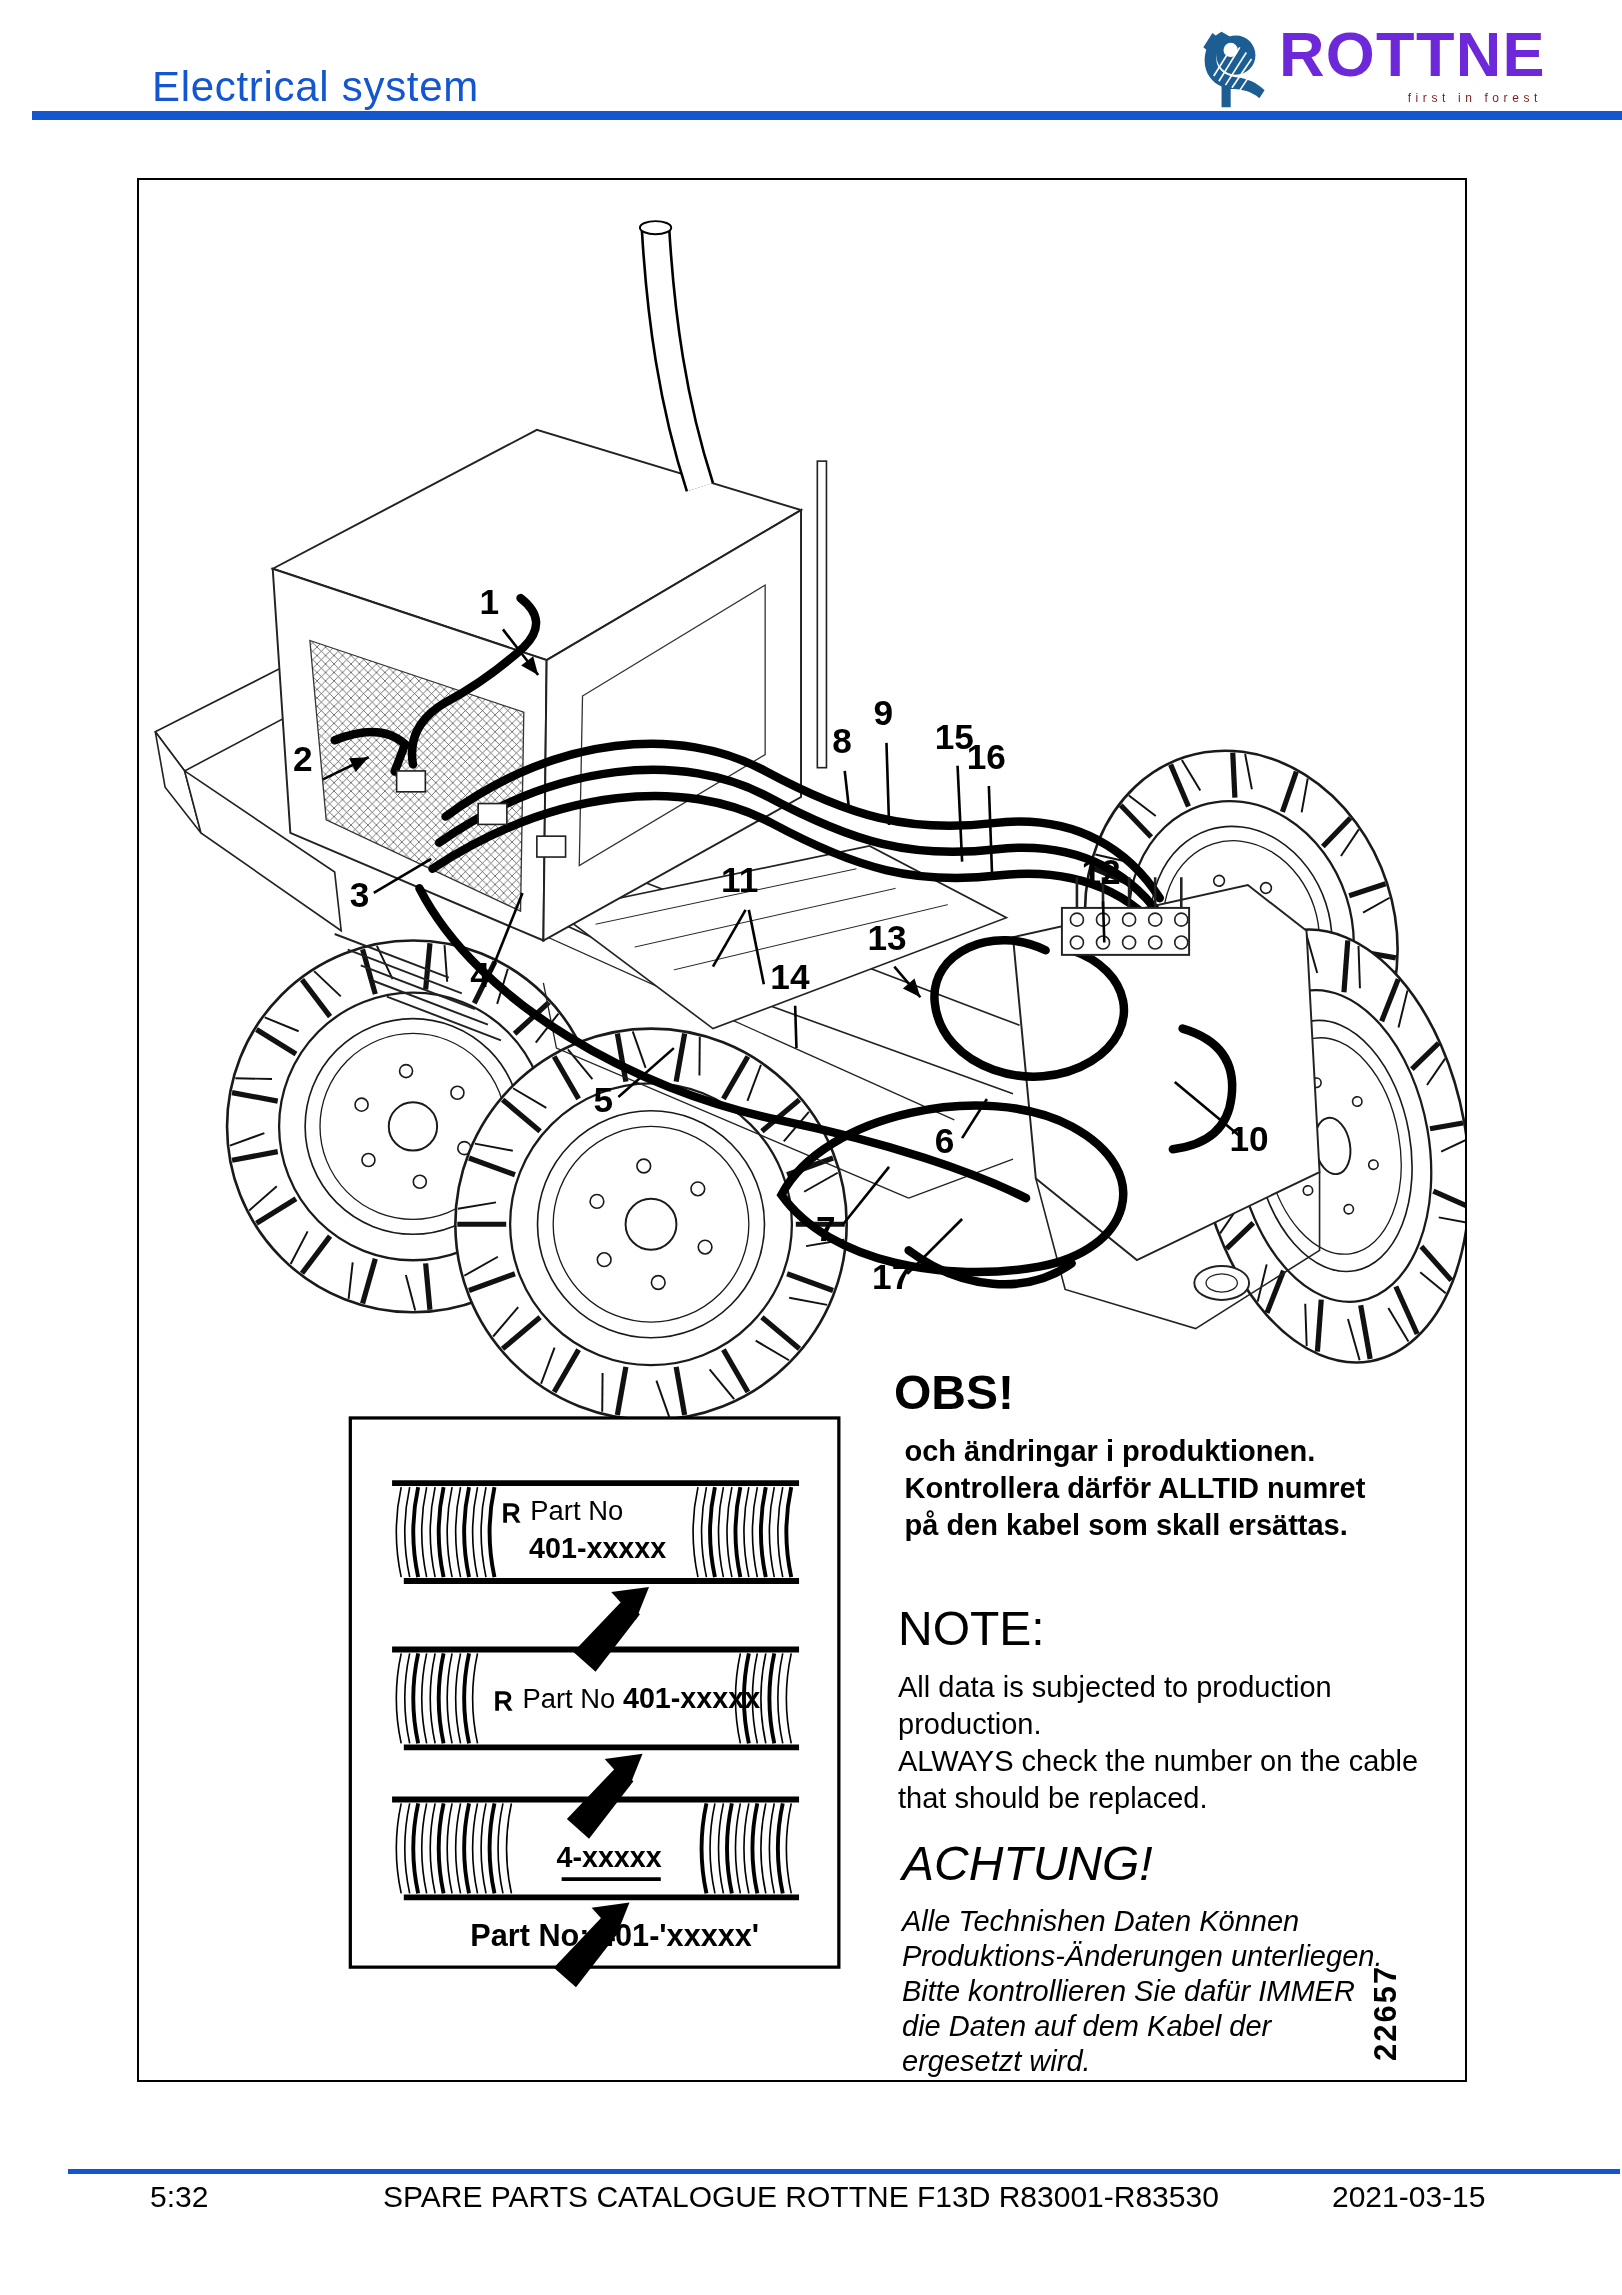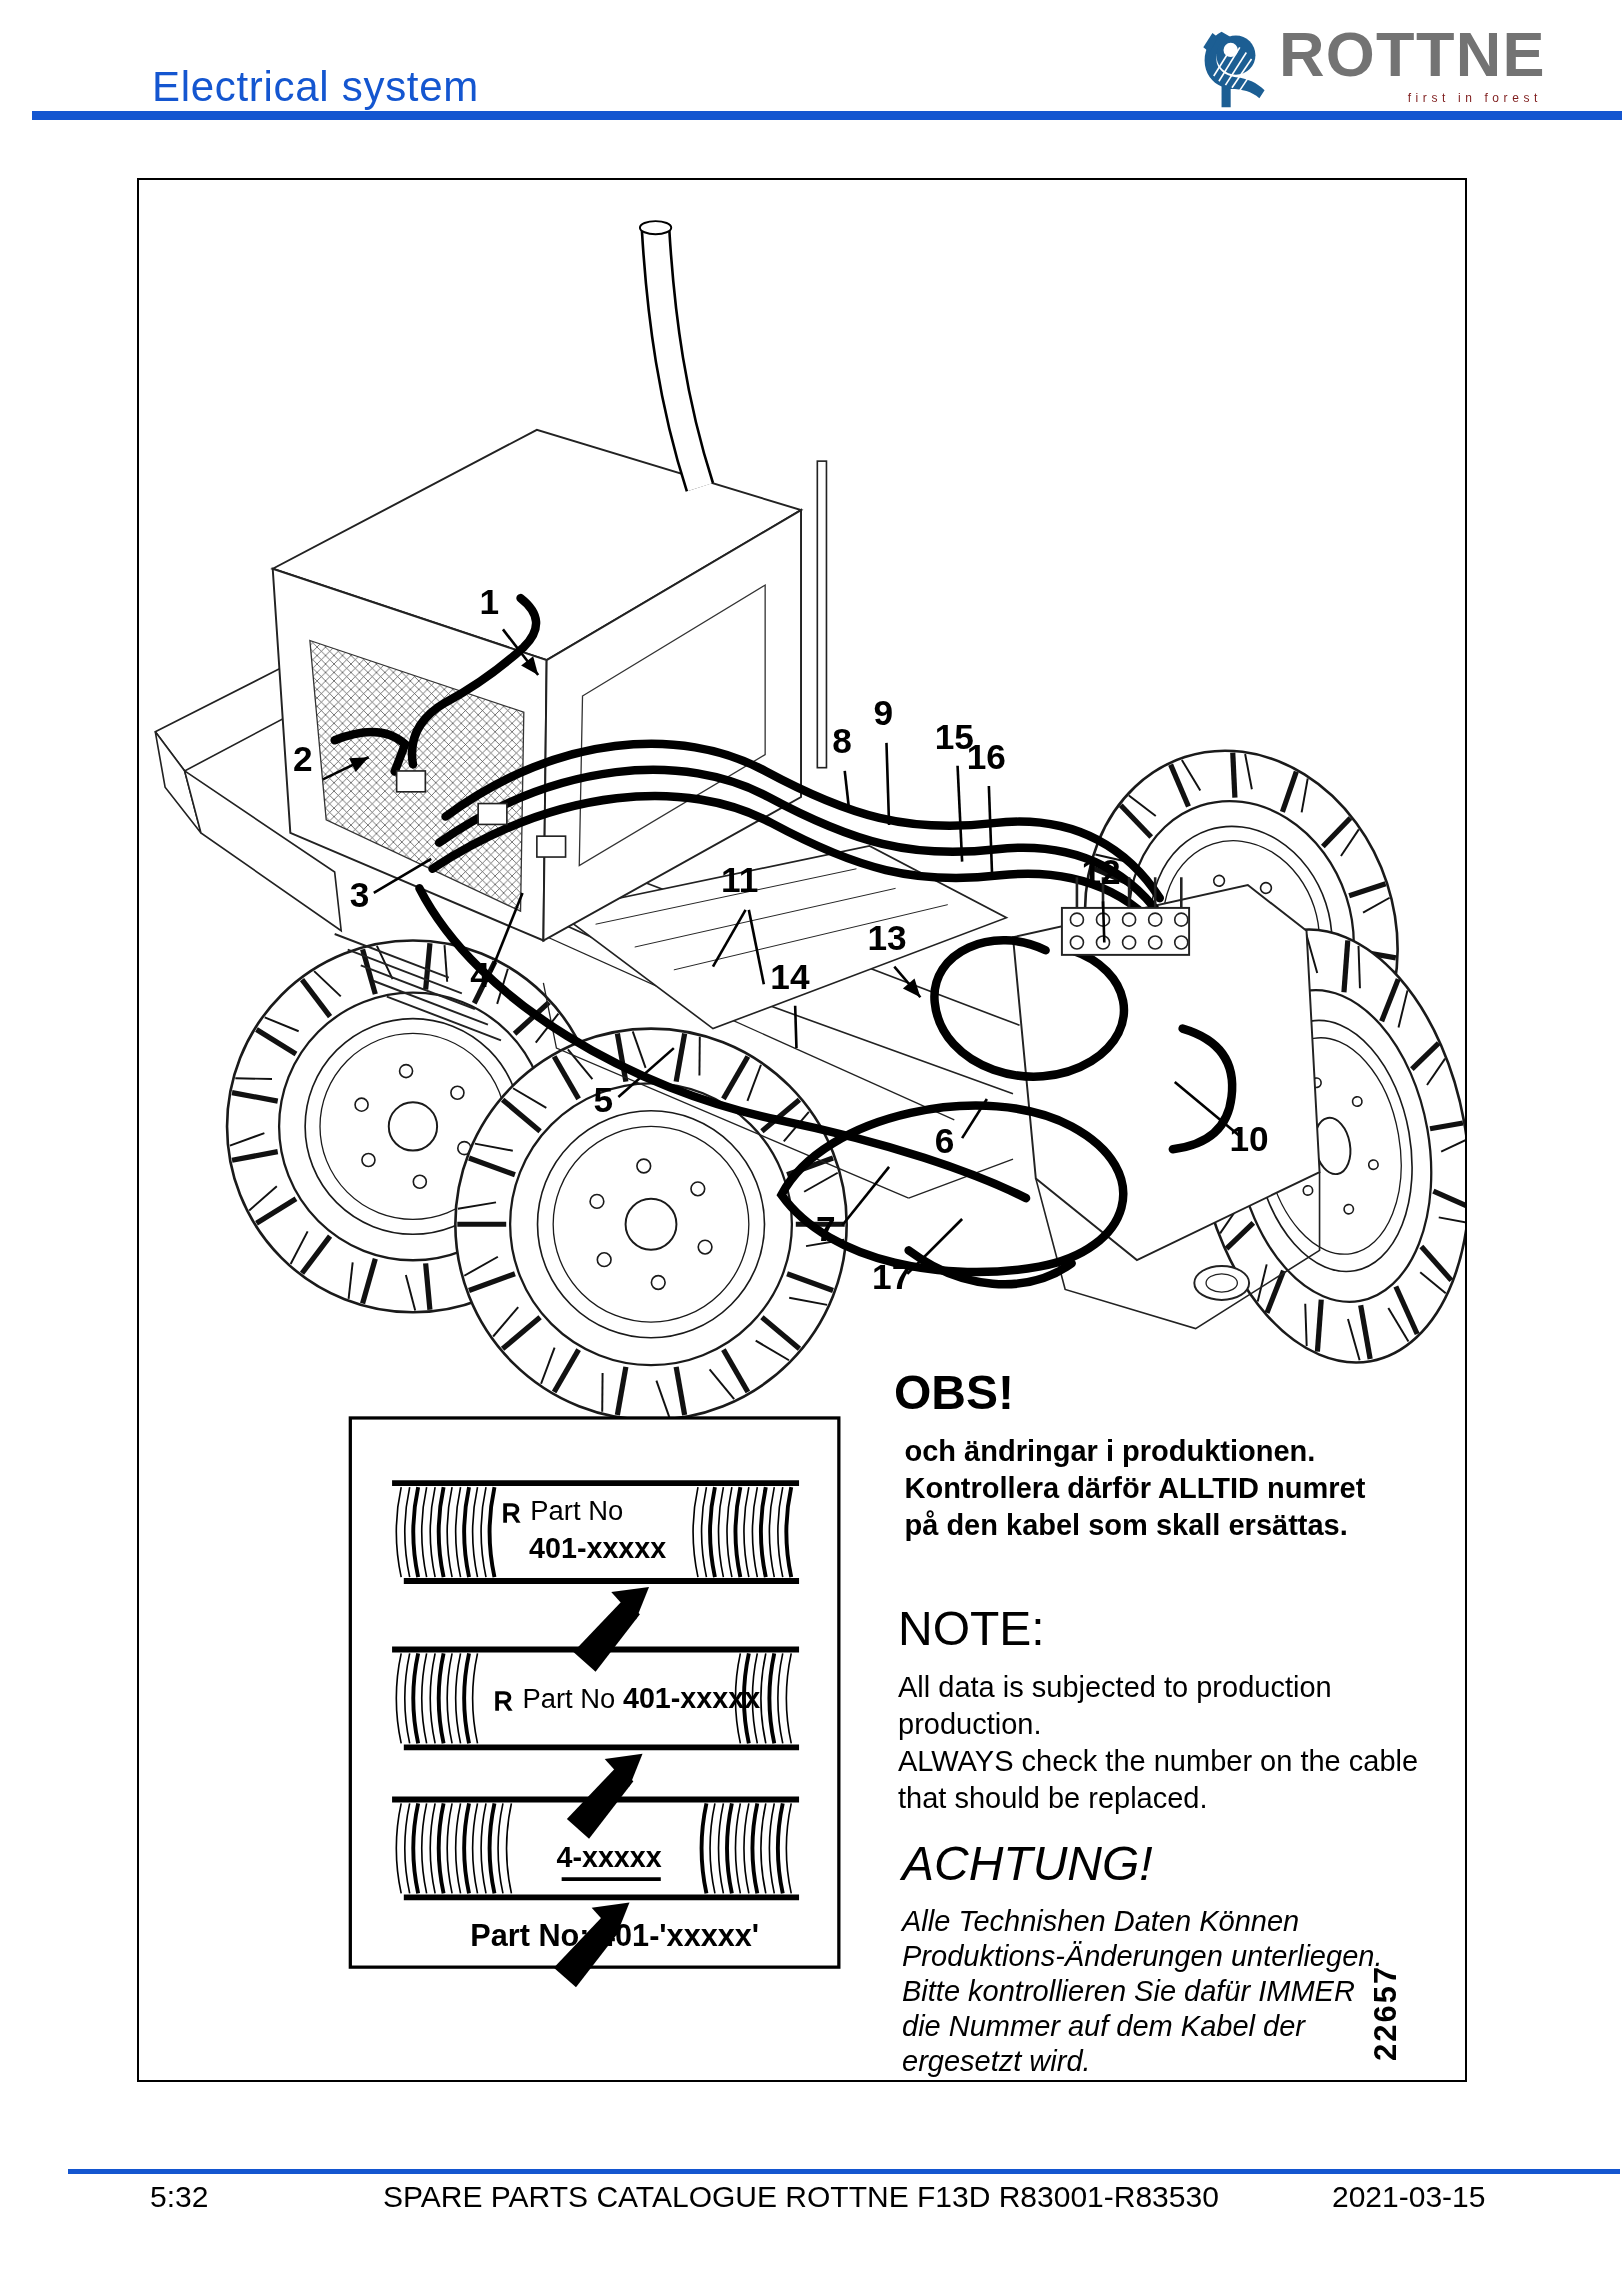--- a/index.html
+++ b/index.html
@@ -5,21 +5,21 @@
   html,body{margin:0;padding:0;background:#fff;}
   #page{
     position:relative;width:1618px;height:2295px;background:#fff;overflow:hidden;
     font-family:"Liberation Sans","DejaVu Sans",sans-serif;color:#000;margin-left:32px;
   }
   
   #page-title{position:absolute;left:120px;top:63px;font-size:42px;color:#1456d0;letter-spacing:0.7px;}
   #header-band{position:absolute;left:0;top:111px;width:1622px;height:8.5px;background:#1456d0;}
   #logo{position:absolute;left:1170px;top:27.5px;width:357px;height:82px;}
   #logo .mark{position:absolute;left:0;top:2.6px;}
-  #logo .wordmark{position:absolute;left:77px;top:-9.2px;font-size:63px;font-weight:bold;color:#737373;letter-spacing:1.3px;}
+  #logo .wordmark{position:absolute;left:77px;top:-9.2px;font-size:63px;font-weight:bold;color:#6d28d9;letter-spacing:1.3px;}
   #logo .tagline{position:absolute;right:17px;top:63px;font-size:12px;color:#7f1d1d;letter-spacing:4.6px;}
   
   #main-box{position:absolute;left:105px;top:178px;width:1330px;height:1904px;border:2.6px solid #000;box-sizing:border-box;}
   #diagram{position:absolute;left:0;top:0;width:100%;height:100%;}
   .callout{font-size:54px;font-weight:bold;fill:#000;}
   .svg-label{fill:#000;}
   
   .note-block{position:absolute;width:523px;}
   #obs-block{left:862px;top:1365px;}
   #note-block{left:866px;top:1601px;}
@@ -477,21 +477,21 @@
     <div class="note-line">production.</div>
     <div class="note-line">ALWAYS check the number on the cable</div>
     <div class="note-line">that should be replaced.</div>
   </div>
 
   <div id="achtung-block" class="note-block">
     <div class="note-heading">ACHTUNG!</div>
     <div class="note-line">Alle Technishen Daten Können</div>
     <div class="note-line">Produktions-Änderungen unterliegen.</div>
     <div class="note-line">Bitte kontrollieren Sie dafür IMMER</div>
-    <div class="note-line">die Nummer auf dem Kabel der</div>
+    <div class="note-line">die Daten auf dem Kabel der</div>
     <div class="note-line">ergesetzt wird.</div>
   </div>
 
   <div id="fig-number">22657</div>
 
   <div id="footer-band"></div>
   <div id="footer-page" class="footer-text">5:32</div>
   <div id="footer-cat" class="footer-text">SPARE PARTS CATALOGUE ROTTNE F13D R83001-R83530</div>
   <div id="footer-date" class="footer-text">2021-03-15</div>
 

